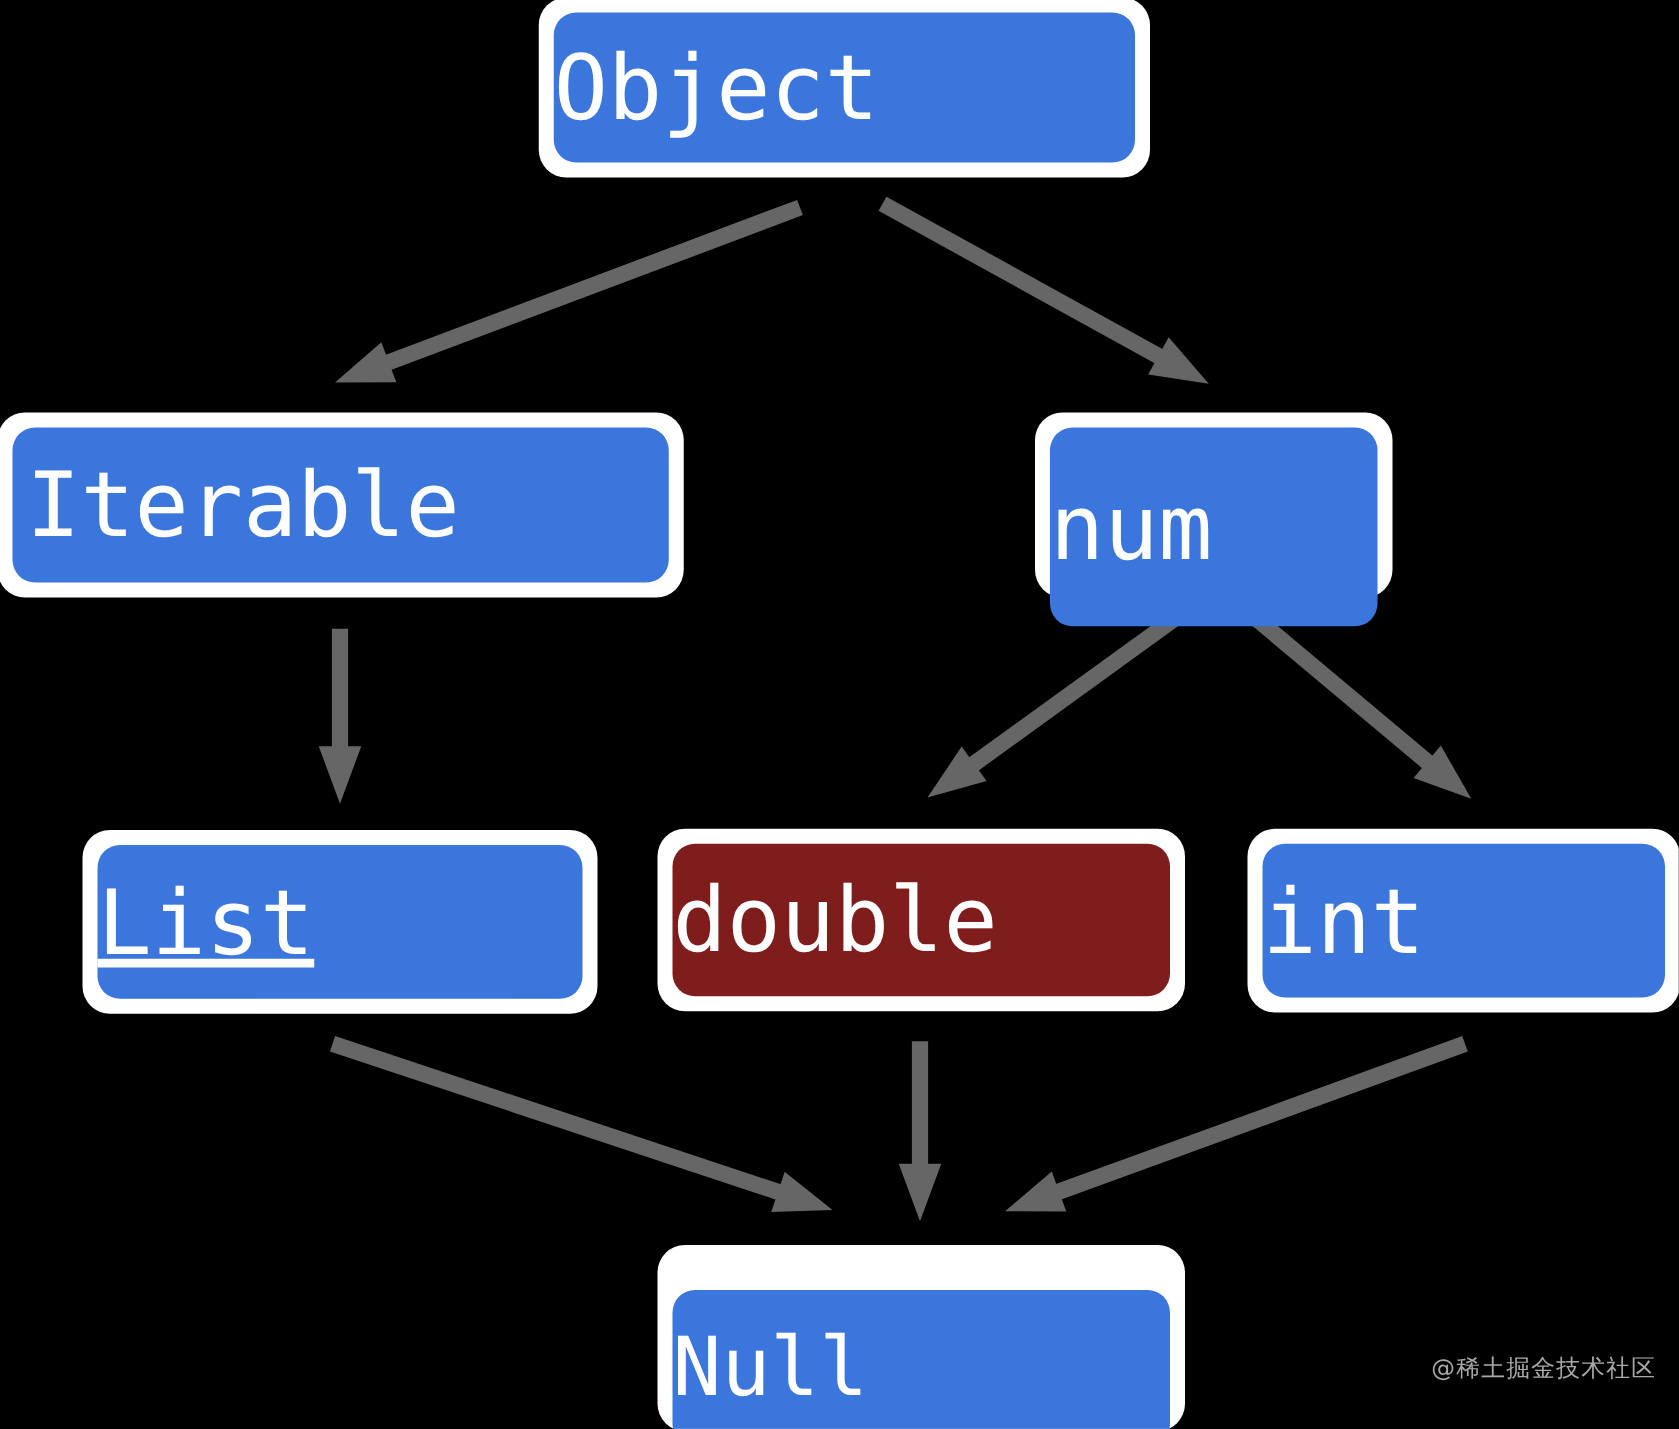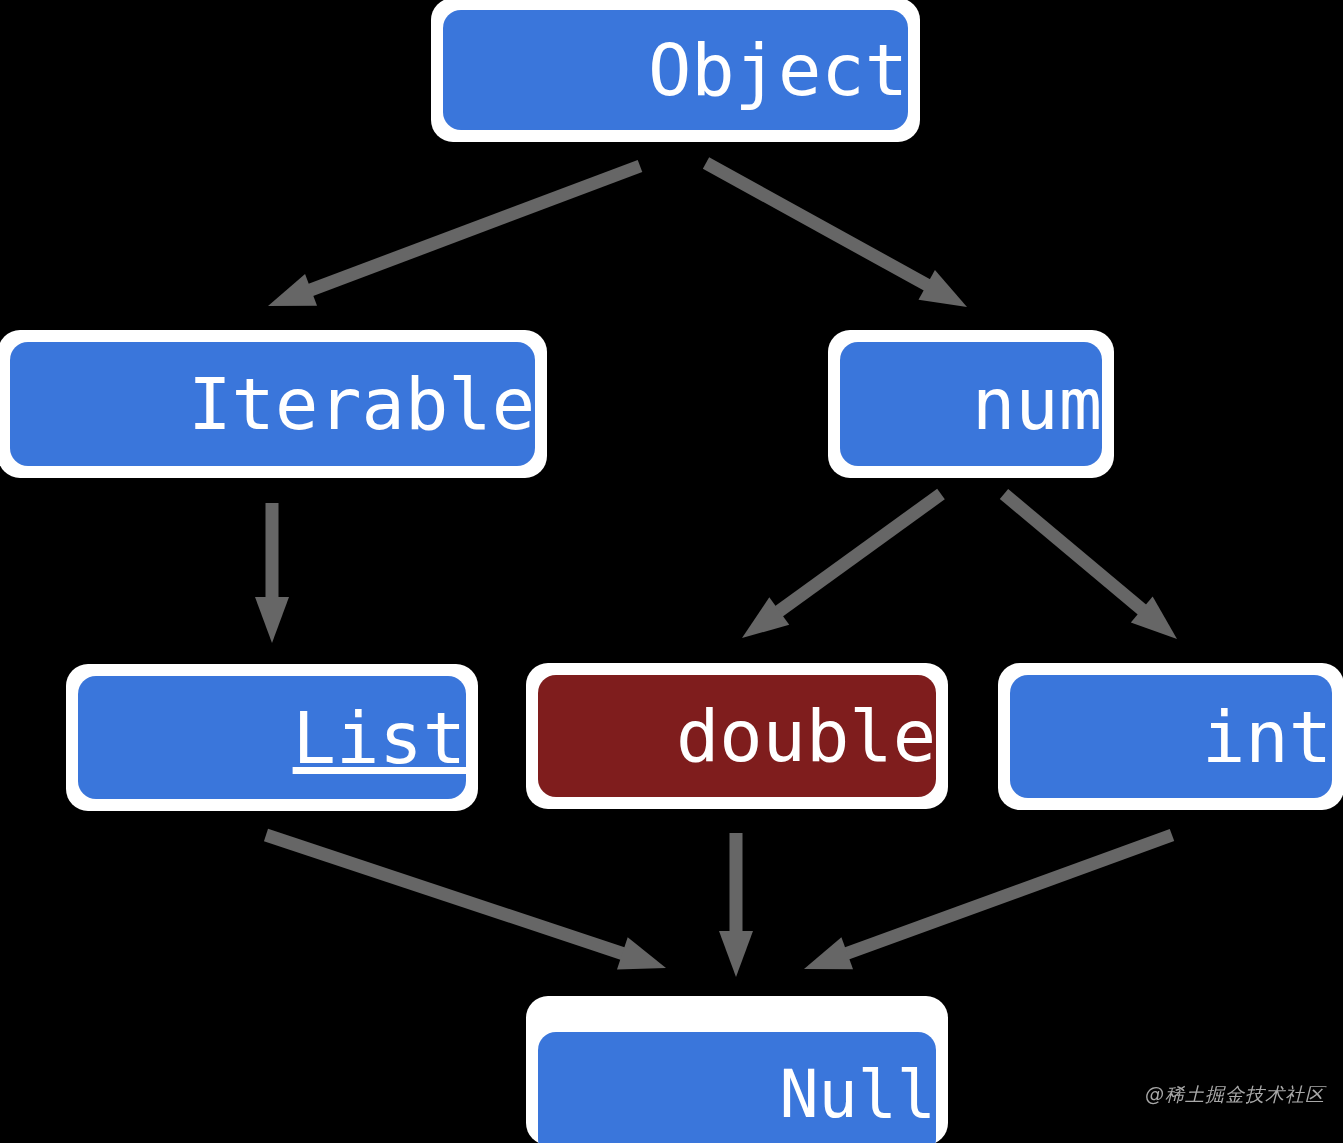--- a/index.html
+++ b/index.html
@@ -24,21 +24,21 @@
     left: 0;
     top: 0;
     width: 1343px;
     height: 1143px;
   }
   .node {
     position: absolute;
     box-sizing: border-box;
     display: flex;
     align-items: center;
-    justify-content: flex-end;
+    justify-content: flex-start;
     border-radius: 18px;
     color: #ffffff;
     font-family: "DejaVu Sans Mono", "Liberation Mono", monospace;
     font-weight: 400;
     letter-spacing: 0px;
     white-space: nowrap;
     z-index: 3;
     user-select: none;
   }
   .node-halo {
@@ -50,21 +50,20 @@
   }
   .watermark {
     position: absolute;
     color: #d8d8d8;
     font-family: "DejaVu Sans", "Liberation Sans", sans-serif;
     font-size: 19px;
     letter-spacing: 1px;
     white-space: nowrap;
     opacity: 0.78;
     z-index: 5;
-    font-style: italic;
   }
 </style>
 </head>
 <body>
 
 <div id="canvas">
 
   <svg id="edges" viewBox="0 0 1343 1143" xmlns="http://www.w3.org/2000/svg">
       <g>
         <line x1="640" y1="166" x2="303.5647683049072" y2="292.61540977772313" stroke="#666666" stroke-width="13" stroke-linecap="butt"></line>
@@ -99,25 +98,25 @@
         <polygon points="804,969 841.4070325853727,937.2870071870083 853.040236712264,969.234911057874" fill="#666666"></polygon>
       </g>
     </svg>
 
   <div id="nodes-layer">
       <div class="node-halo" style="left: 431px; top: -2px; width: 489px; height: 144px; background: rgb(255, 255, 255);"></div>
       <div class="node" style="left: 443px; top: 10px; width: 465px; height: 120px; background: rgb(58, 118, 219); color: rgb(255, 255, 255); font-size: 72px;">
         <span>Object</span>
       </div>
       <div class="node-halo" style="left: -2px; top: 330px; width: 549px; height: 148px; background: rgb(255, 255, 255);"></div>
-      <div class="node" style="left: 10px; top: 342px; width: 525px; height: 124px; background: rgb(58, 118, 219); color: rgb(255, 255, 255); font-size: 72px;">
+      <div class="node" style="left: 10px; top: 342px; width: 525px; height: 124px; background: rgb(58, 118, 219); color: rgb(255, 255, 255); font-size: 72px; padding-left: 11px;">
         <span>Iterable</span>
       </div>
       <div class="node-halo" style="left: 828px; top: 330px; width: 286px; height: 148px; background: rgb(255, 255, 255);"></div>
-      <div class="node" style="left: 840px; top: 342px; width: 262px; height: 124px; background: rgb(58, 118, 219); color: rgb(255, 255, 255); font-size: 72px;">
+      <div class="node" style="left: 840px; top: 342px; width: 262px; height: 159px; background: rgb(58, 118, 219); color: rgb(255, 255, 255); font-size: 72px;">
         <span>num</span>
       </div>
       <div class="node-halo" style="left: 66px; top: 664px; width: 412px; height: 147px; background: rgb(255, 255, 255);"></div>
       <div class="node" style="left: 78px; top: 676px; width: 388px; height: 123px; background: rgb(58, 118, 219); color: rgb(255, 255, 255); font-size: 72px; text-decoration: underline;">
         <span>List</span>
       </div>
       <div class="node-halo" style="left: 526px; top: 663px; width: 422px; height: 146px; background: rgb(255, 255, 255);"></div>
       <div class="node" style="left: 538px; top: 675px; width: 398px; height: 122px; background: #7f1d1d; color: rgb(255, 255, 255); font-size: 72px;">
         <span>double</span>
       </div>

